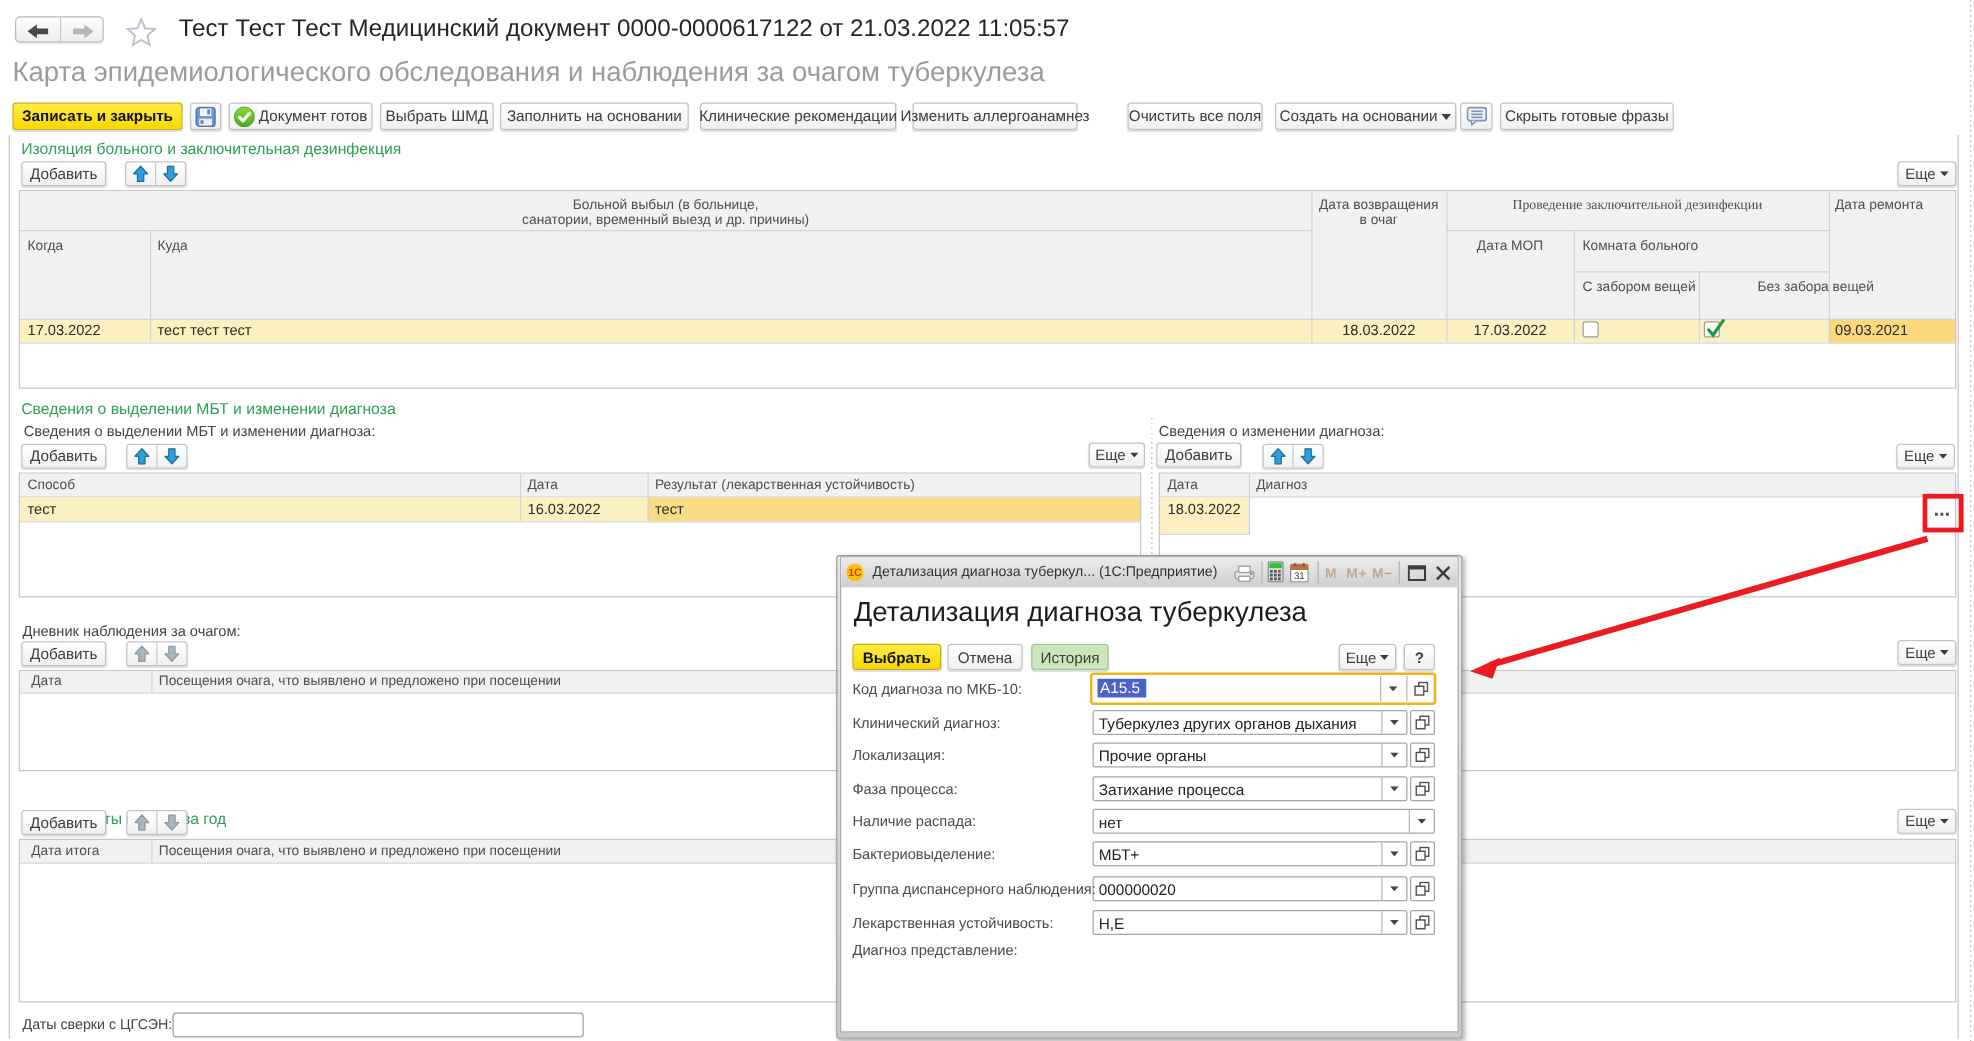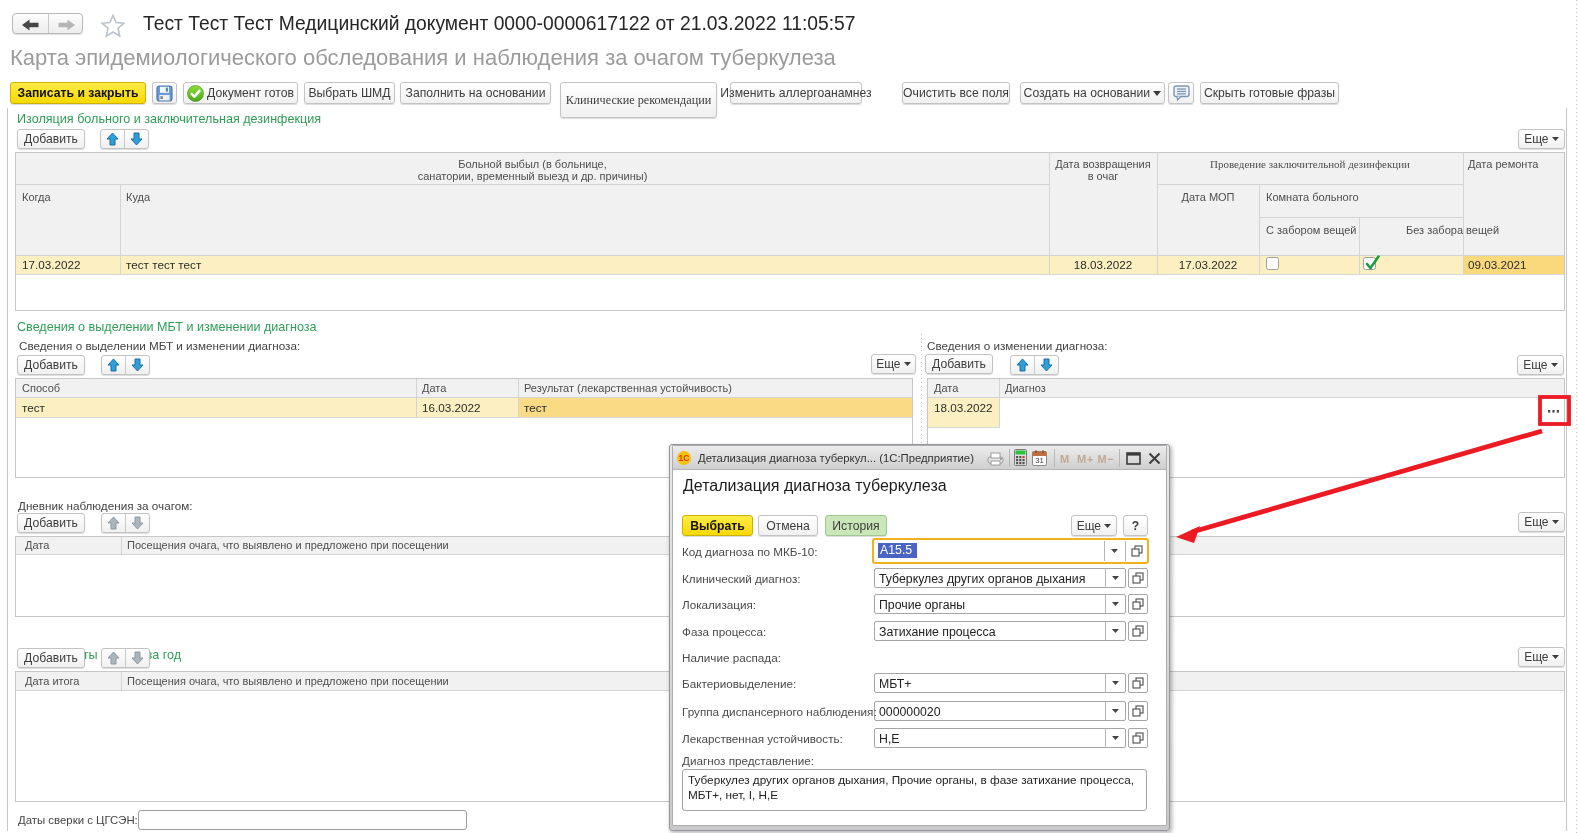--- a/index.html
+++ b/index.html
@@ -58,21 +58,21 @@
           <stop offset="1" stop-color="#4ca818"></stop>
         </linearGradient>
       </defs>
       <circle cx="8.5" cy="8.5" r="8" fill="url(#gc)" stroke="#3f8f14" stroke-width="0.6"></circle>
       <path d="M4.6 8.9 L7.4 11.7 L12.4 5.9" stroke="#fff" stroke-width="2.6" fill="none" stroke-linecap="round" stroke-linejoin="round"></path>
     </svg>
   Документ готов
 </div>
 <div class="btn" style="left:304px; top:82px; width:91px; height:22px;">Выбрать ШМД</div>
 <div class="btn" style="left:400px; top:82px; width:151px; height:22px;">Заполнить на основании</div>
-<div class="btn" style="left:560px; top:82px; width:157px; height:36px;font-family:Liberation Serif, serif;">Клинические рекомендации</div>
+<div class="btn" style="left:560px; top:82px; width:157px; height:22px;">Клинические рекомендации</div>
 <div class="btn" style="left:730px; top:82px; width:132px; height:22px;">Изменить аллергоанамнез</div>
 <div class="btn" style="left:902px; top:82px; width:108px; height:22px;">Очистить все поля</div>
 <div class="btn" style="left:1020px; top:82px; width:145px; height:22px;">Создать на основании&nbsp;<svg width="8" height="5" viewBox="0 0 8 5">
       <path d="M0 0 H8 L4 5 Z" fill="#3d3d3d"></path>
     </svg></div>
 <div class="btn" style="left:1168px; top:82px; width:26px; height:22px;">
   <svg width="17" height="16" viewBox="0 0 17 16">
       <rect x="1" y="1" width="15" height="10.5" rx="2" fill="#edf2f8" stroke="#7d96b4" stroke-width="1.4"></rect>
       <path d="M4 11.5 L4.5 15 L8 11.5" fill="#edf2f8" stroke="#7d96b4" stroke-width="1.2"></path>
       <rect x="4" y="3.4" width="9" height="1.3" fill="#7d96b4"></rect>
@@ -314,21 +314,21 @@
   <div class="ab" style="left:387px; top:7px; font-size:11px; font-weight:bold; color:#c0a993; letter-spacing:0.6px; white-space:nowrap;">M&nbsp; M+ M−</div>
   <div class="ab" style="left:446px; top:3px; width:1px; height:18px; background:#b7b7b7;"></div>
   <svg class="ab" style="left:453px; top:6px;" width="15" height="13" viewBox="0 0 15 13">
       <rect x="1" y="1" width="13" height="11" fill="none" stroke="#3c3c3c" stroke-width="1.6"></rect>
       <rect x="1" y="1" width="13" height="2.6" fill="#3c3c3c"></rect>
     </svg>
   <svg class="ab" style="left:475px; top:6px;" width="13" height="13" viewBox="0 0 13 13">
       <path d="M1.5 1.5 L11.5 11.5 M11.5 1.5 L1.5 11.5" stroke="#3c3c3c" stroke-width="2"></path>
     </svg>
 
-  <div class="ab" style="left:10px; top:31px; font-size:16px; color:#1c1c1c; white-space:nowrap;">Детализация диагноза туберкулеза</div>
+  <div class="ab" style="left:10px; top:31px; font-size:22px; color:#1c1c1c; white-space:nowrap;">Детализация диагноза туберкулеза</div>
 
   <div class="btn ybtn" style="left:9px; top:69px; width:71px; height:21px;">Выбрать</div>
   <div class="btn" style="left:85px; top:69px; width:60px; height:21px;">Отмена</div>
   <div class="btn" style="left:152px; top:69px; width:62px; height:21px; background:#c9e7b9; border-color:#a3c794;">История</div>
   <div class="btn esche" style="left:398px; top:69px; width:46px; height:21px;">Еще&nbsp;<svg width="7" height="4" viewBox="0 0 7 4">
         <path d="M0 0 H7 L3.5 4 Z" fill="#3d3d3d"></path>
       </svg></div>
   <div class="btn" style="left:450px; top:69px; width:25px; height:21px; font-weight:bold;">?</div>
 </div>
 
@@ -385,20 +385,27 @@
       </svg>
   </div>
   <div class="fld" style="left:455px; top:175px; width:20px; height:20px;">
       <svg class="ab" style="left:3px; top:3px;" width="12" height="12" viewBox="0 0 12 12">
         <rect x="4" y="1" width="7" height="7" fill="#fff" stroke="#4c4c4c" stroke-width="1.1"></rect>
         <rect x="1" y="4" width="7" height="7" fill="#fff" stroke="#4c4c4c" stroke-width="1.1"></rect>
       </svg>
     </div>
   <div class="lbl" style="left:9px; top:179px;">Фаза процесса:</div>
 
+  <div class="fld" style="left:201px; top:201px; width:274px; height:20px;">
+    <div class="ab" style="left:4px; top:3px; font-size:12.3px;">нет</div>
+    <div class="vl" style="left:252px; top:0; height:18px; background:#b5b5b5;"></div>
+    <svg class="ab" style="left:259px; top:7px;" width="7" height="4" viewBox="0 0 7 4">
+        <path d="M0 0 H7 L3.5 4 Z" fill="#464646"></path>
+      </svg>
+  </div>
   <div class="lbl" style="left:9px; top:205px;">Наличие распада:</div>
 
   <div class="fld" style="left:201px; top:227px; width:252px; height:20px;">
     <div class="ab" style="left:4px; top:3px; font-size:12.3px;">МБТ+</div>
     <div class="vl" style="left:230px; top:0; height:18px; background:#b5b5b5;"></div>
     <svg class="ab" style="left:237px; top:7px;" width="7" height="4" viewBox="0 0 7 4">
         <path d="M0 0 H7 L3.5 4 Z" fill="#464646"></path>
       </svg>
   </div>
   <div class="fld" style="left:455px; top:227px; width:20px; height:20px;">
@@ -433,22 +440,19 @@
   </div>
   <div class="fld" style="left:455px; top:282px; width:20px; height:20px;">
       <svg class="ab" style="left:3px; top:3px;" width="12" height="12" viewBox="0 0 12 12">
         <rect x="4" y="1" width="7" height="7" fill="#fff" stroke="#4c4c4c" stroke-width="1.1"></rect>
         <rect x="1" y="4" width="7" height="7" fill="#fff" stroke="#4c4c4c" stroke-width="1.1"></rect>
       </svg>
     </div>
   <div class="lbl" style="left:9px; top:286px;">Лекарственная устойчивость:</div>
 
   <div class="lbl" style="left:9px; top:308px;">Диагноз представление:</div>
-  <div class="fld" style="left:9px; top:323px; width:465px; height:42px; border-radius:3px;">
-    <div class="ab" style="left:5px; top:2px; font-size:11.75px; white-space:nowrap; line-height:15px;">Туберкулез других органов дыхания, Прочие органы, в фазе затихание процесса,<br>МБТ+, нет, I, Н,Е</div>
-  </div>
 </div>
 
 <svg class="ab" style="left:0; top:0; pointer-events:none;" width="1579" height="833" viewBox="0 0 1579 833">
   <rect x="1540" y="397" width="29" height="27" fill="none" stroke="#ec1b23" stroke-width="3.8"></rect>
   <line x1="1542" y1="431" x2="1192" y2="532" stroke="#ec1b23" stroke-width="4.8"></line>
   <path d="M1176 537 L1200 526 L1194 543 Z" fill="#ec1b23"></path>
 </svg>
 
 </body></html>

